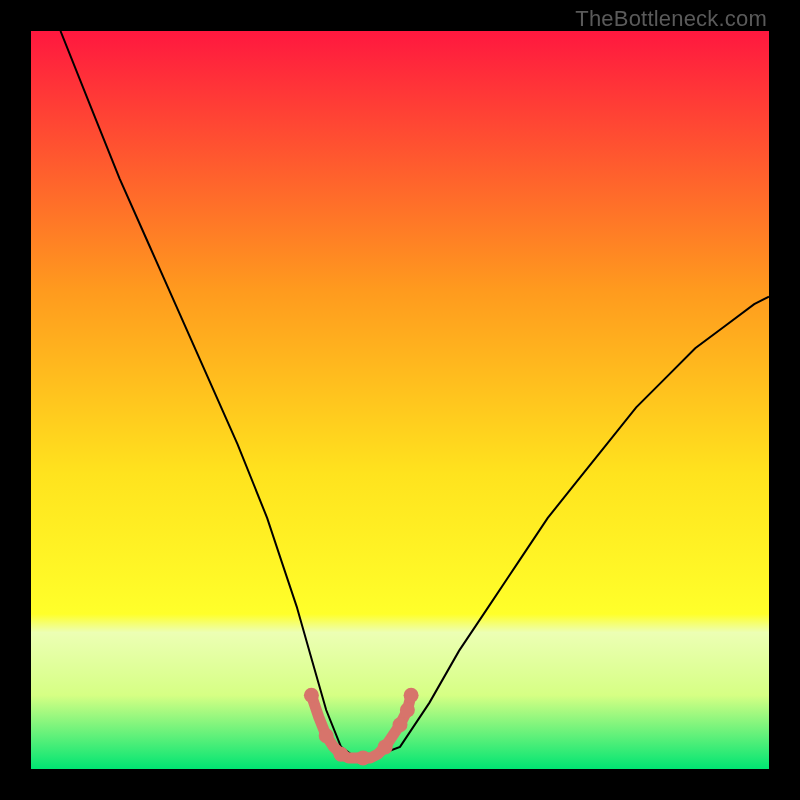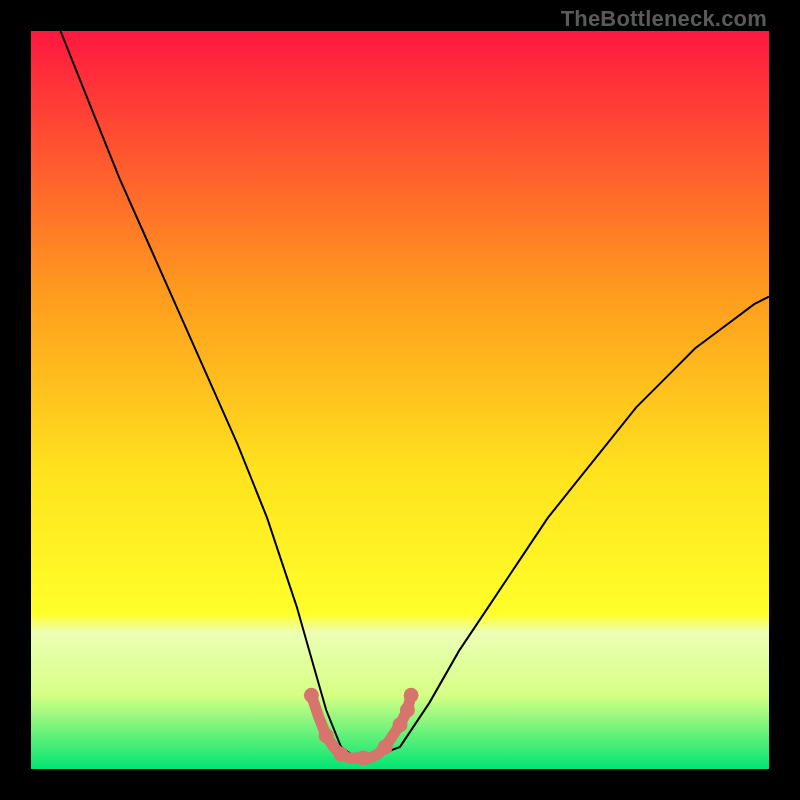--- a/index.html
+++ b/index.html
@@ -25,21 +25,21 @@
     width: 738px;
     height: 738px;
     overflow: hidden;
   }
   .watermark {
     position: absolute;
     top: 6px;
     right: 33px;
     color: #5a5a5a;
     font-size: 22px;
-    font-weight: 700;
+    font-weight: 400;
     letter-spacing: 0.2px;
     user-select: none;
   }
   svg { display: block; }
 </style>
 </head>
 <body>
 
 <div class="frame">
 

